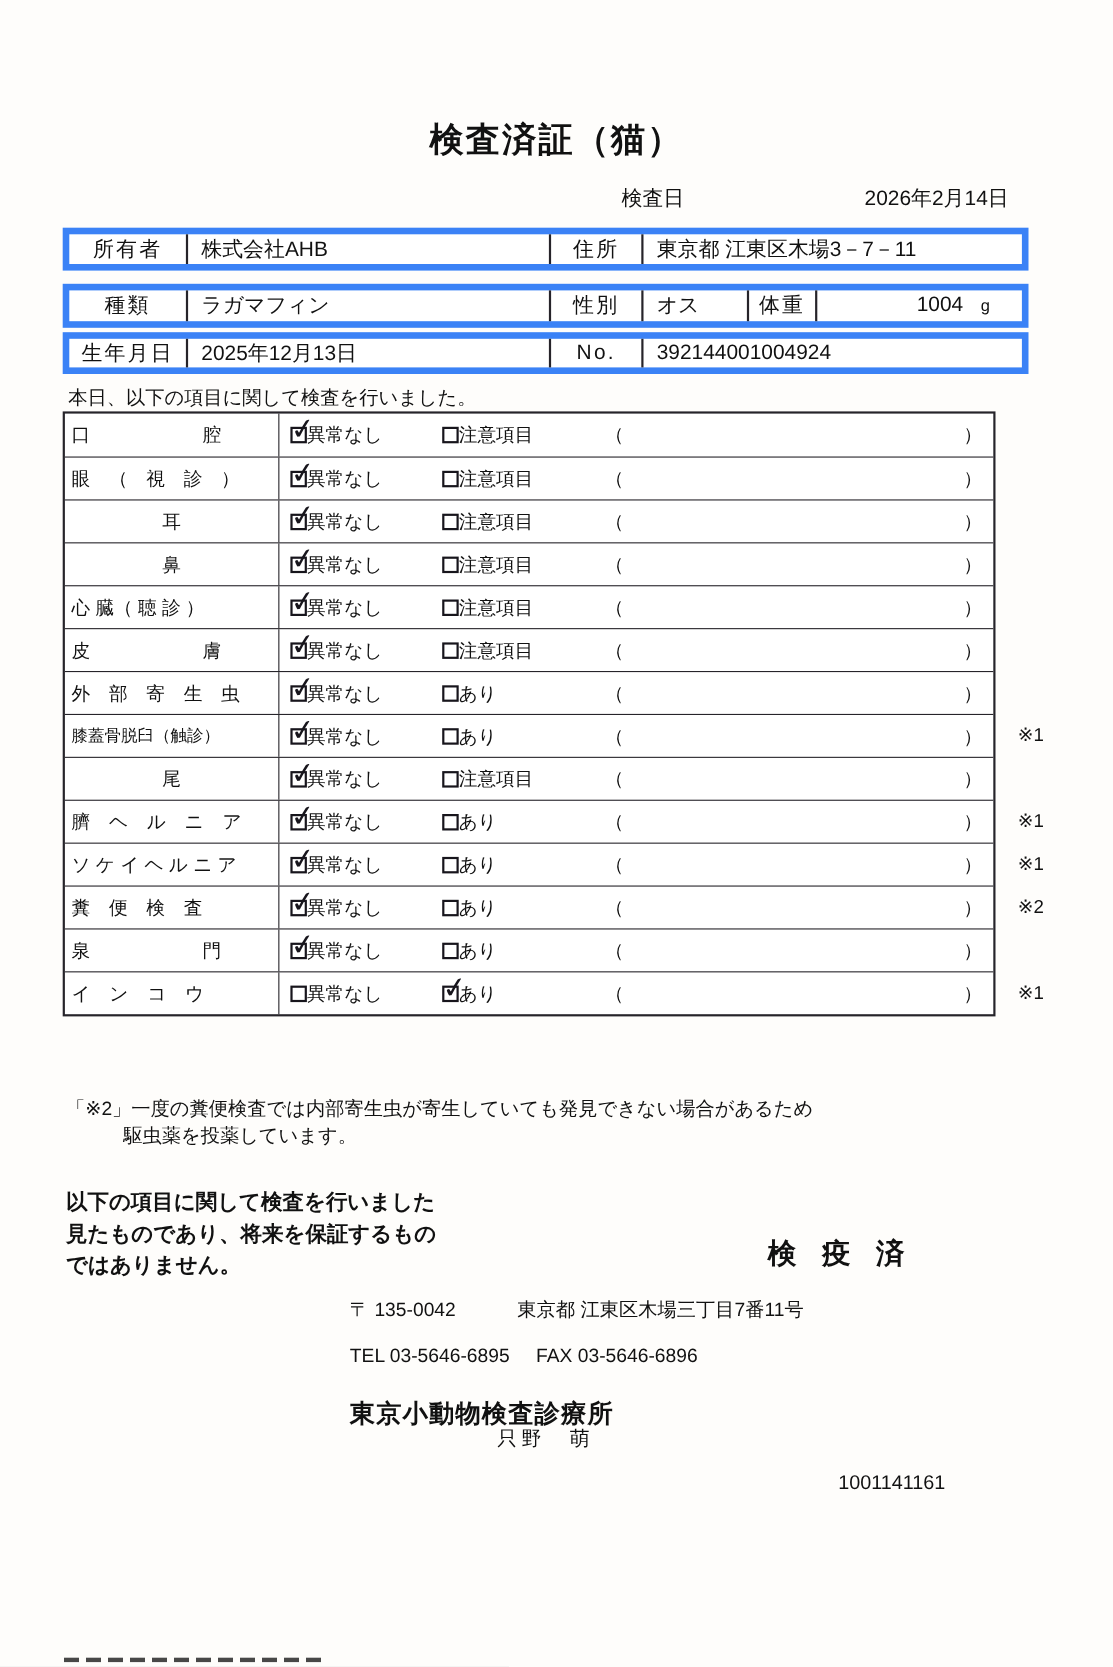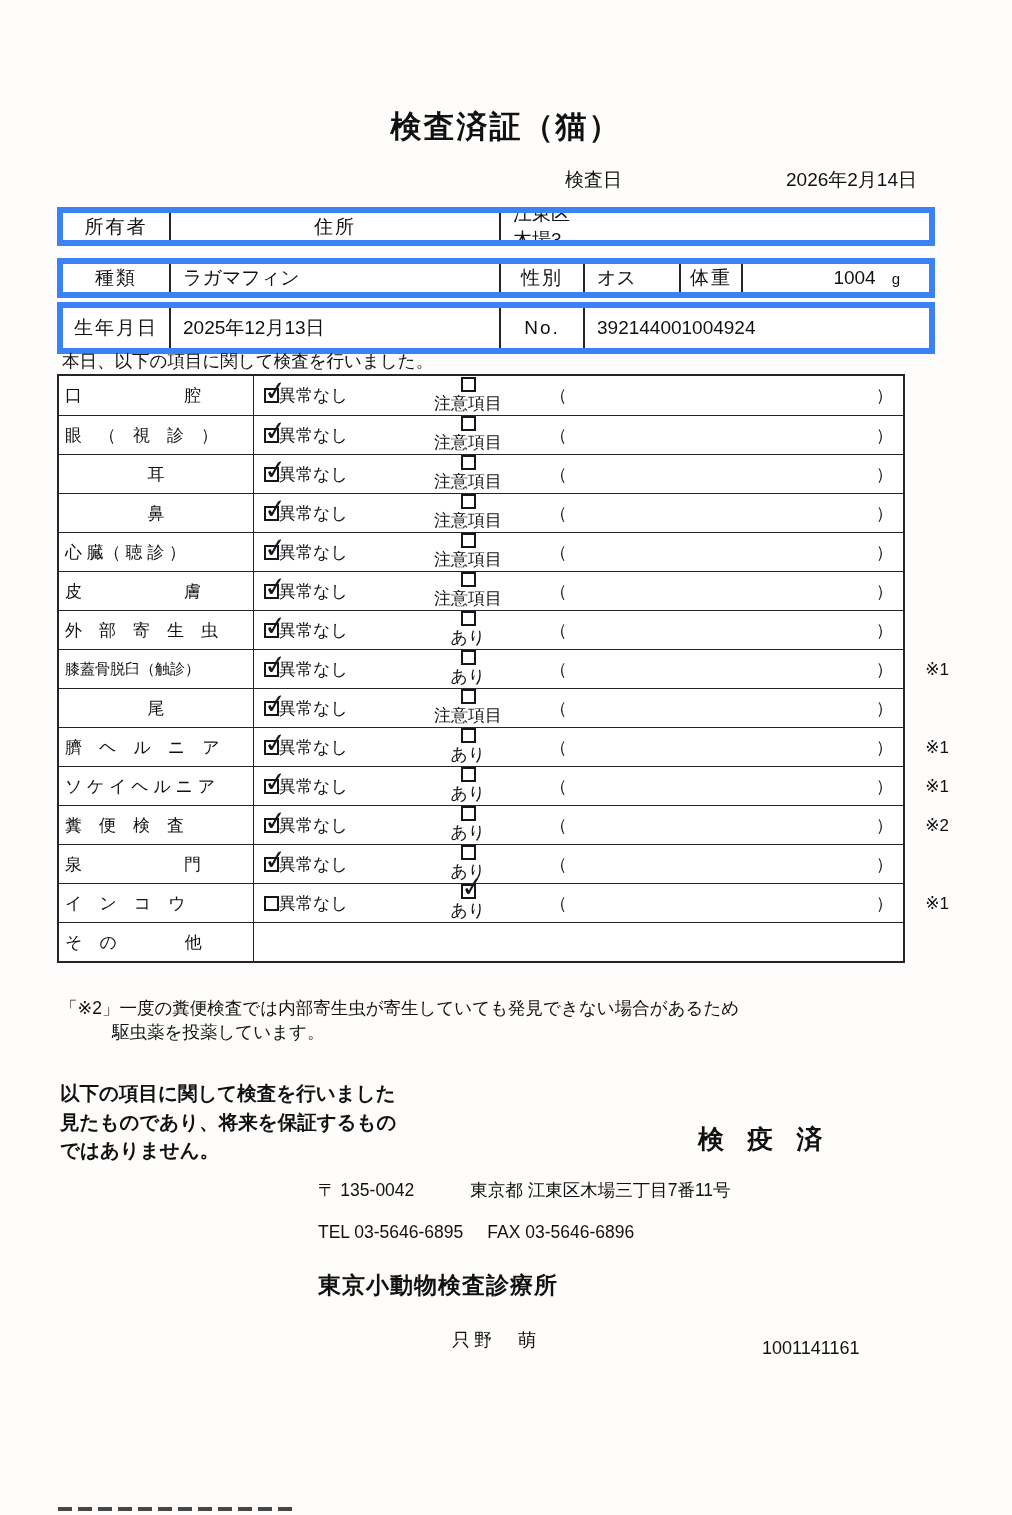--- a/index.html
+++ b/index.html
@@ -19,39 +19,39 @@
   .exam-date-label { position:absolute; top:167px; left:565px; font-size:19px; }
   .exam-date-value { position:absolute; top:167px; left:786px; font-size:19px; }
 
   .info-table { position:absolute; left:57px; width:878px; display:grid; border:6px solid #3b82f6; background:#fff; }
   .info-table > div { display:flex; align-items:center; border-left:2px solid #26242a; font-size:19px; overflow:hidden; }
   .info-table > div:first-child { border-left:none; }
   .cell-label { justify-content:center; letter-spacing:2px; }
   .cell-value { padding-left:12px; }
   #tableA { top:207px; height:39px; grid-template-columns:106px 330px 84px 1fr; }
   #tableB { top:258px; height:40px; grid-template-columns:106px 330px 84px 96px 62px 1fr; }
-  #tableC { top:302px; height:52px; grid-template-columns:106px 330px 84px 1fr; }
+  #tableC { top:302px; height:38px; grid-template-columns:106px 330px 84px 1fr; }
   .cell-weight { justify-content:flex-end; padding-right:29px; gap:16px; }
   .weight-unit { font-size:15px; }
 
   .intro { position:absolute; top:349px; left:62px; font-size:17.5px; }
 
   .items-table { position:absolute; top:374px; left:57px; width:848px; border:2px solid #26242a; background:#fff; }
   .item-row { display:flex; height:39px; border-top:1.5px solid #26242a; position:relative; }
   .item-row:first-child { border-top:none; }
   .item-label {
     width:195px; flex:none; border-right:1.5px solid #26242a;
     display:flex; align-items:center; padding-left:6px;
     font-size:17px; white-space:pre; overflow:hidden;
   }
   .item-label.center { justify-content:center; padding-left:0; }
   .item-label.small { font-size:15px; }
   .item-body { flex:1; display:flex; align-items:center; padding-left:10px; font-size:17px; }
   .grp { display:inline-flex; align-items:center; gap:0; width:138px; flex:none; }
-  .grp.g2 { width:132px;flex-direction:column; }
+  .grp.g2 { width:132px; }
   .chk {
     width:15px; height:15px; border:2px solid #17151c;
     display:inline-block; position:relative; flex:none; background:#fff;
   }
   .chk.checked::after {
     content:"✓"; position:absolute; left:-2px; top:-15px;
     font-size:27px; font-weight:700; color:#17151c; transform:rotate(-6deg);
   }
   .paren-open { margin-left:16px; }
   .paren-close { margin-left:auto; margin-right:10px; }
@@ -62,41 +62,42 @@
   #remark2a { top:996px; }
   #remark2b { top:1020px; left:112px; }
 
   .statement { position:absolute; top:1079px; left:60px; font-size:19.5px; font-weight:700; line-height:1.47; }
   .stamp { position:absolute; top:1122px; left:698px; font-size:26px; font-weight:700; letter-spacing:8px; }
 
   .footer-line { position:absolute; font-size:17.5px; display:flex; }
   #postal-line { top:1178px; left:318px; gap:56px; }
   #tel-line { top:1222px; left:318px; gap:24px; }
   .clinic { position:absolute; top:1270px; left:318px; font-size:23px; font-weight:600; letter-spacing:1px; }
-  .staff { position:absolute; top:1328px; left:452px; font-size:18px; letter-spacing:4px; }
+  .staff { position:absolute; top:1296px; left:452px; font-size:18px; letter-spacing:4px; }
   .doc-code { position:absolute; top:1338px; left:762px; font-size:18px; }
 
   .scan-artifact {
     position:absolute; left:58px; bottom:4px; width:240px; height:4px;
     background:repeating-linear-gradient(90deg,#1a1a1a 0 14px,transparent 14px 20px);
     opacity:.8;
   }
 </style>
 </head>
 <body>
 
 <div class="page">
 
   <div class="title">検査済証（猫）</div>
 
   <div class="exam-date-label">検査日</div>
   <div class="exam-date-value">2026年2月14日</div>
 
   <div class="info-table" id="tableA">
     <div class="cell-label">所有者</div>
+    <div class="cell-value">株式会社AHB</div>
     <div class="cell-label">住所</div>
     <div class="cell-value">東京都 江東区木場3－7－11</div>
   </div>
 
   <div class="info-table" id="tableB">
     <div class="cell-label">種類</div>
     <div class="cell-value">ラガマフィン</div>
     <div class="cell-label">性別</div>
     <div class="cell-value">オス</div>
     <div class="cell-label">体重</div>
@@ -339,24 +340,20 @@
         <span class="grp g2">
             <span class="chk checked"></span>
             <span>あり</span>
           </span>
         <span class="paren-open">（</span>
         <span class="paren-close">）</span>
       </div>
       <div class="row-note">※1</div>
     </div>
 
-    <div class="item-row">
-      <div class="item-label">そ　の　　　　他</div>
-      <div class="item-body"></div>
-    </div>
 
   </div>
 
   <div class="remark" id="remark2a">「※2」一度の糞便検査では内部寄生虫が寄生していても発見できない場合があるため</div>
   <div class="remark" id="remark2b">駆虫薬を投薬しています。</div>
 
   <div class="statement">
     <div>以下の項目に関して検査を行いました</div>
     <div>見たものであり、将来を保証するもの</div>
     <div>ではありません。</div>

